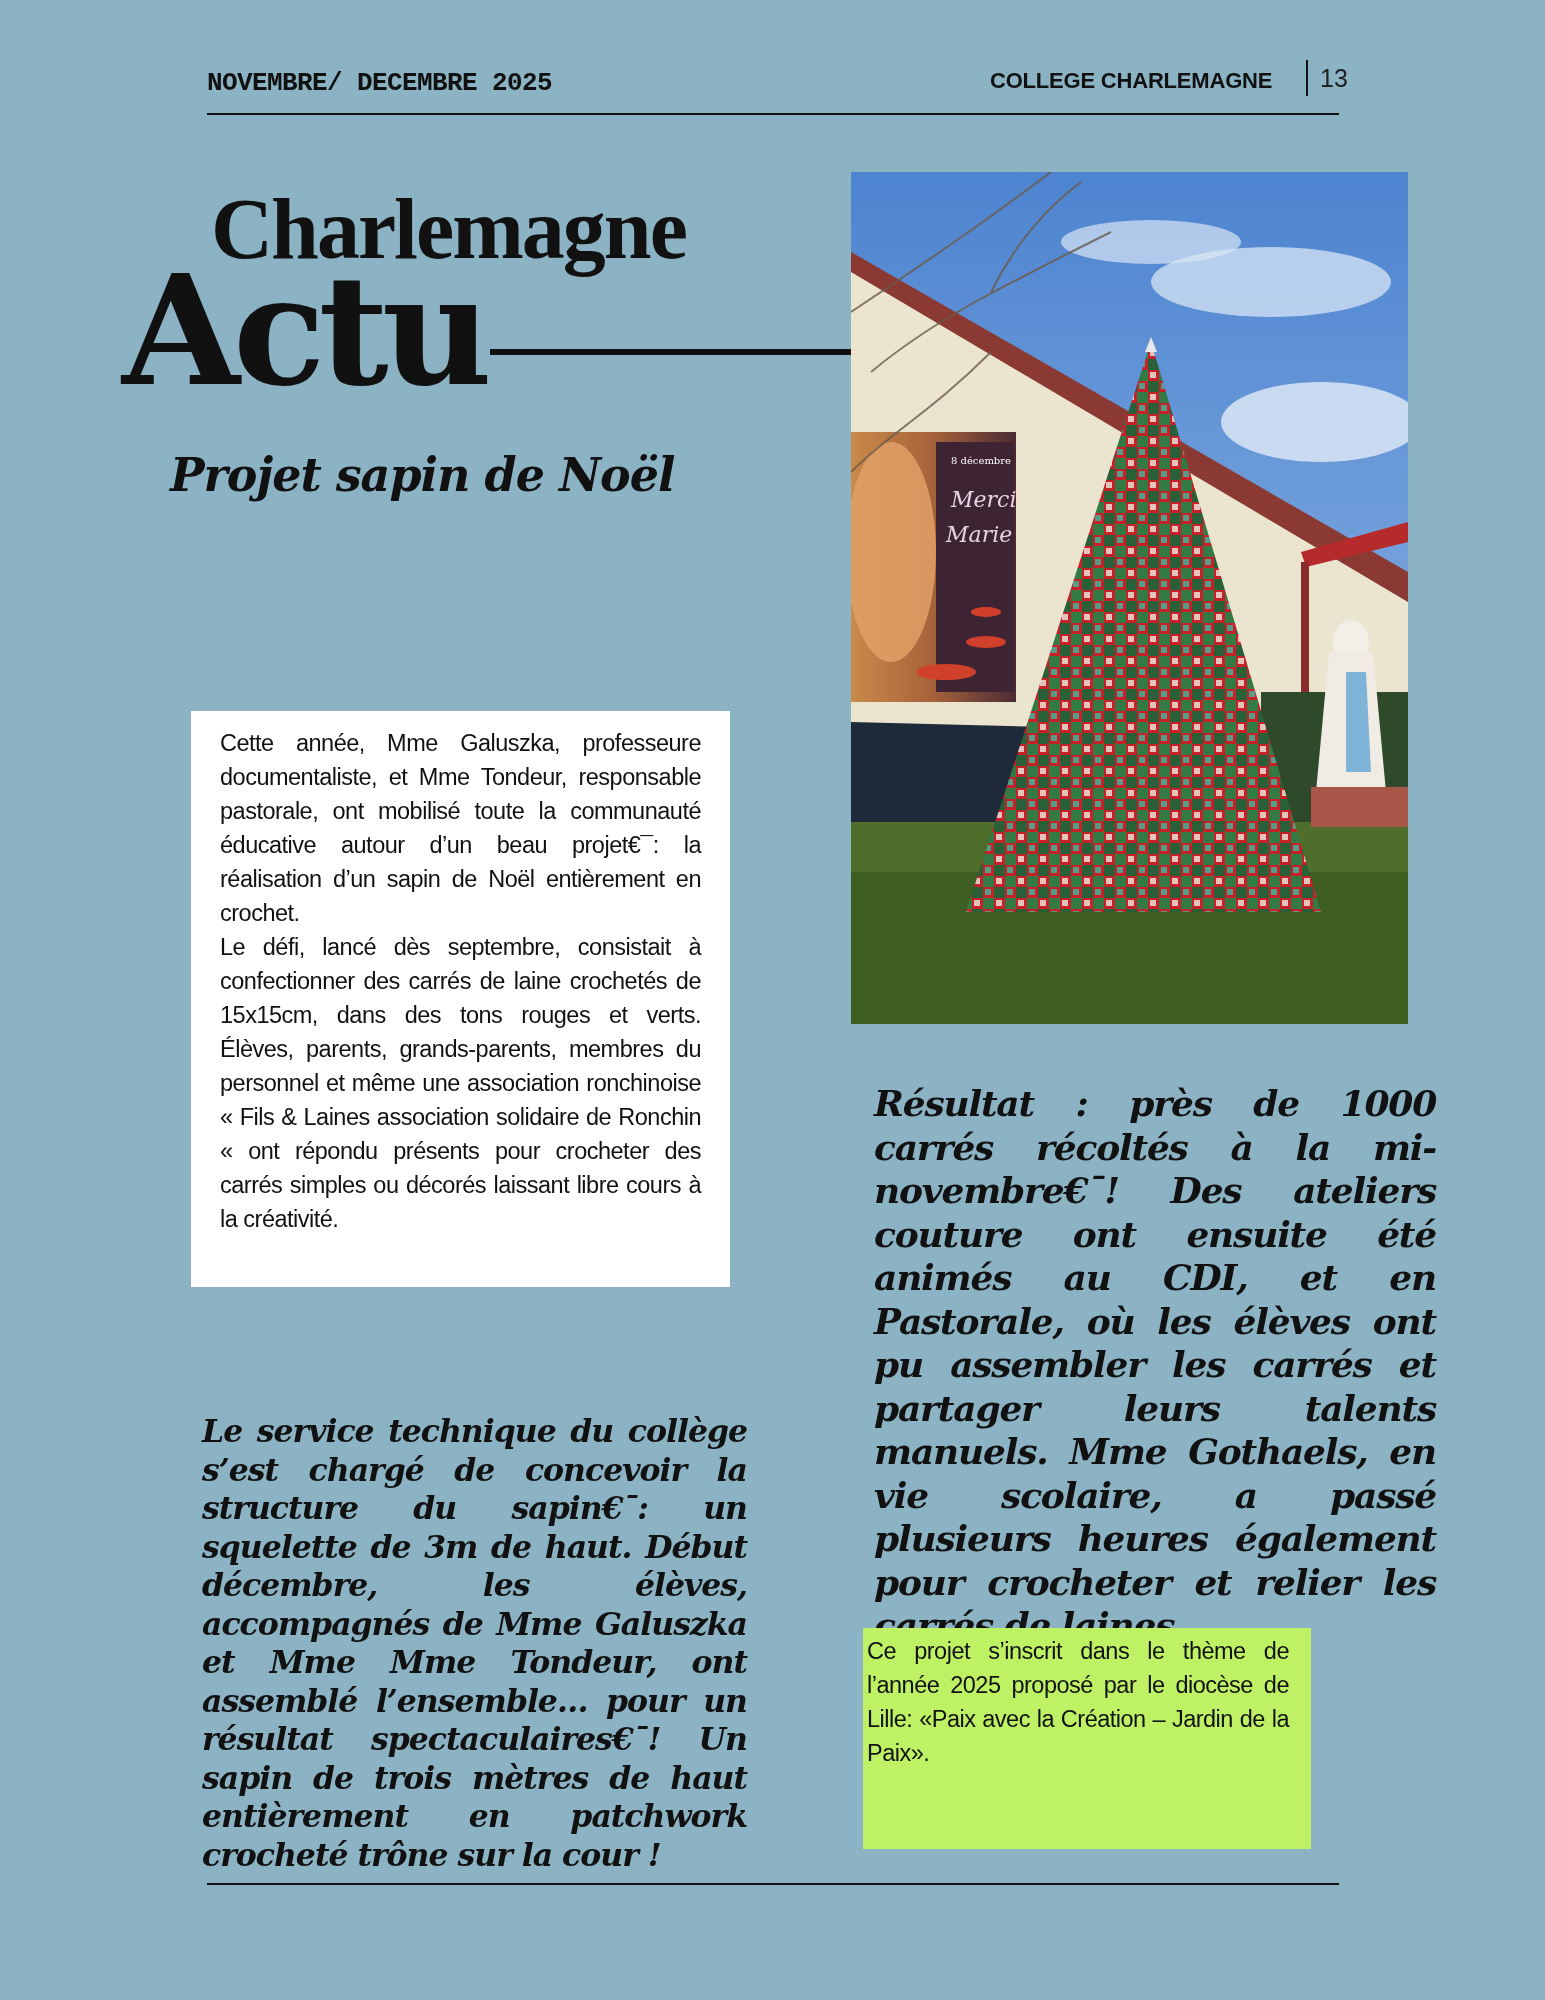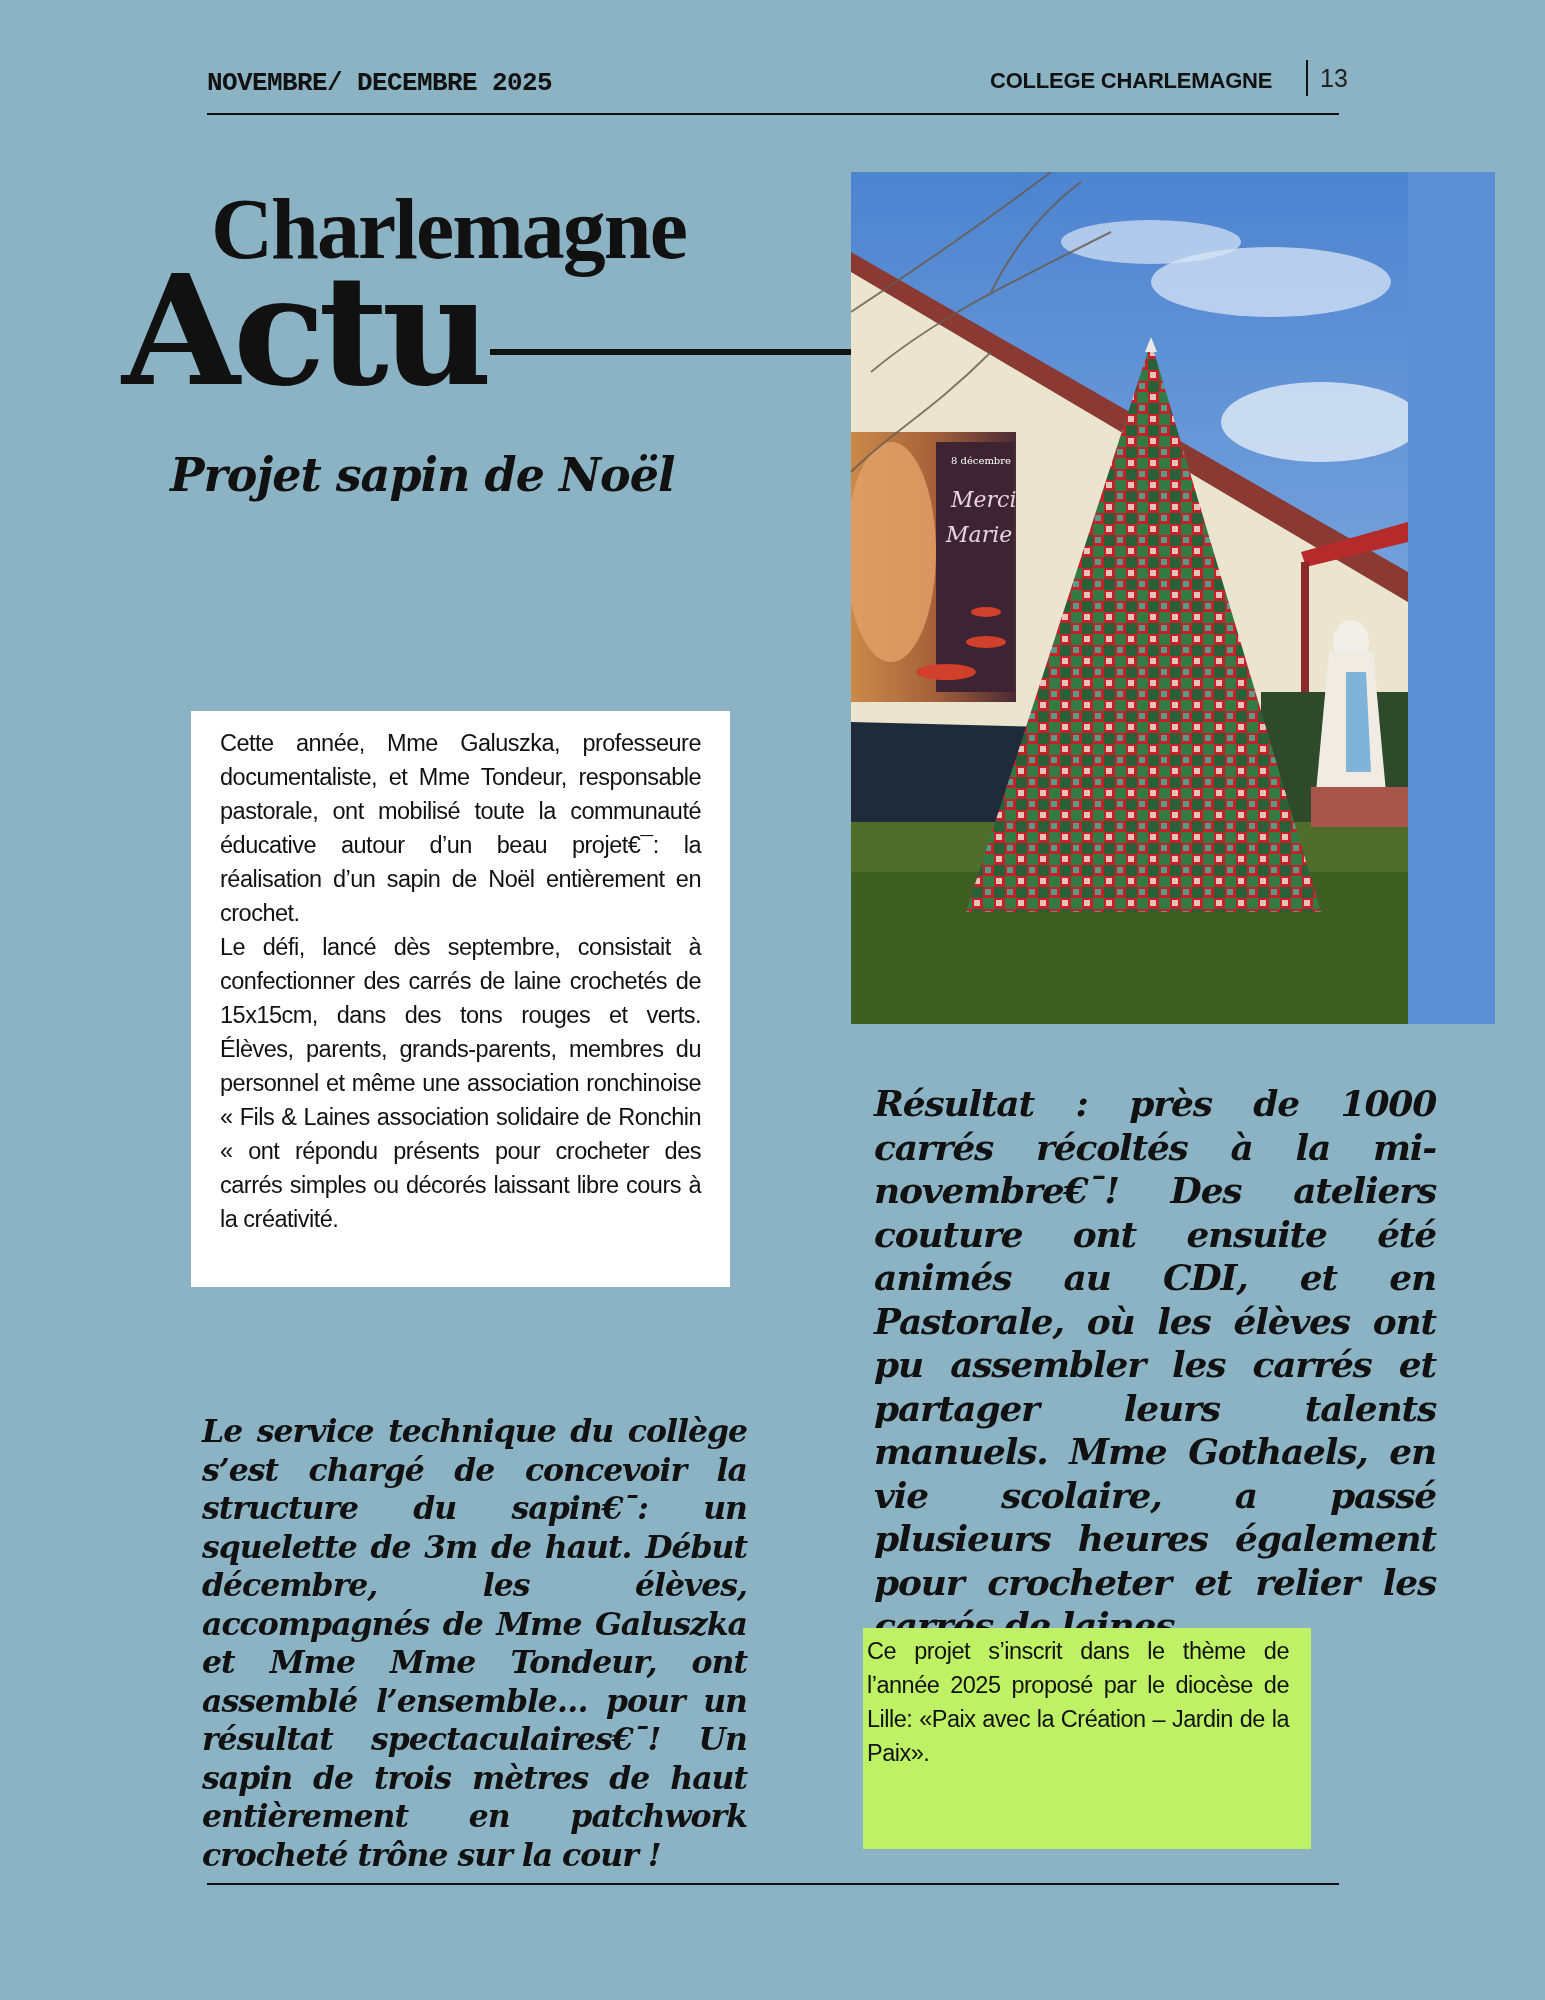--- a/index.html
+++ b/index.html
@@ -46,21 +46,21 @@
     }
     .mast-rule { left: 490px; top: 349px; width: 362px; height: 6px; background: #111; }
     .subtitle {
       left: 170px; top: 448px;
       font-family: "DejaVu Serif", serif; font-weight: 700; font-style: italic;
       font-size: 46px; letter-spacing: -1px;
     }
 
     
     .photo {
-      left: 851px; top: 172px; width: 644px; height: 852px;
+      left: 851px; top: 172px; width: 557px; height: 852px;
       overflow: hidden; background: #5a8fd3;
     }
     .photo svg { display: block; }
 
     
     .box1 {
       left: 191px; top: 711px; width: 539px; height: 576px;
       background: #fff; box-sizing: border-box;
       padding: 15px 29px 0 29px;
     }

